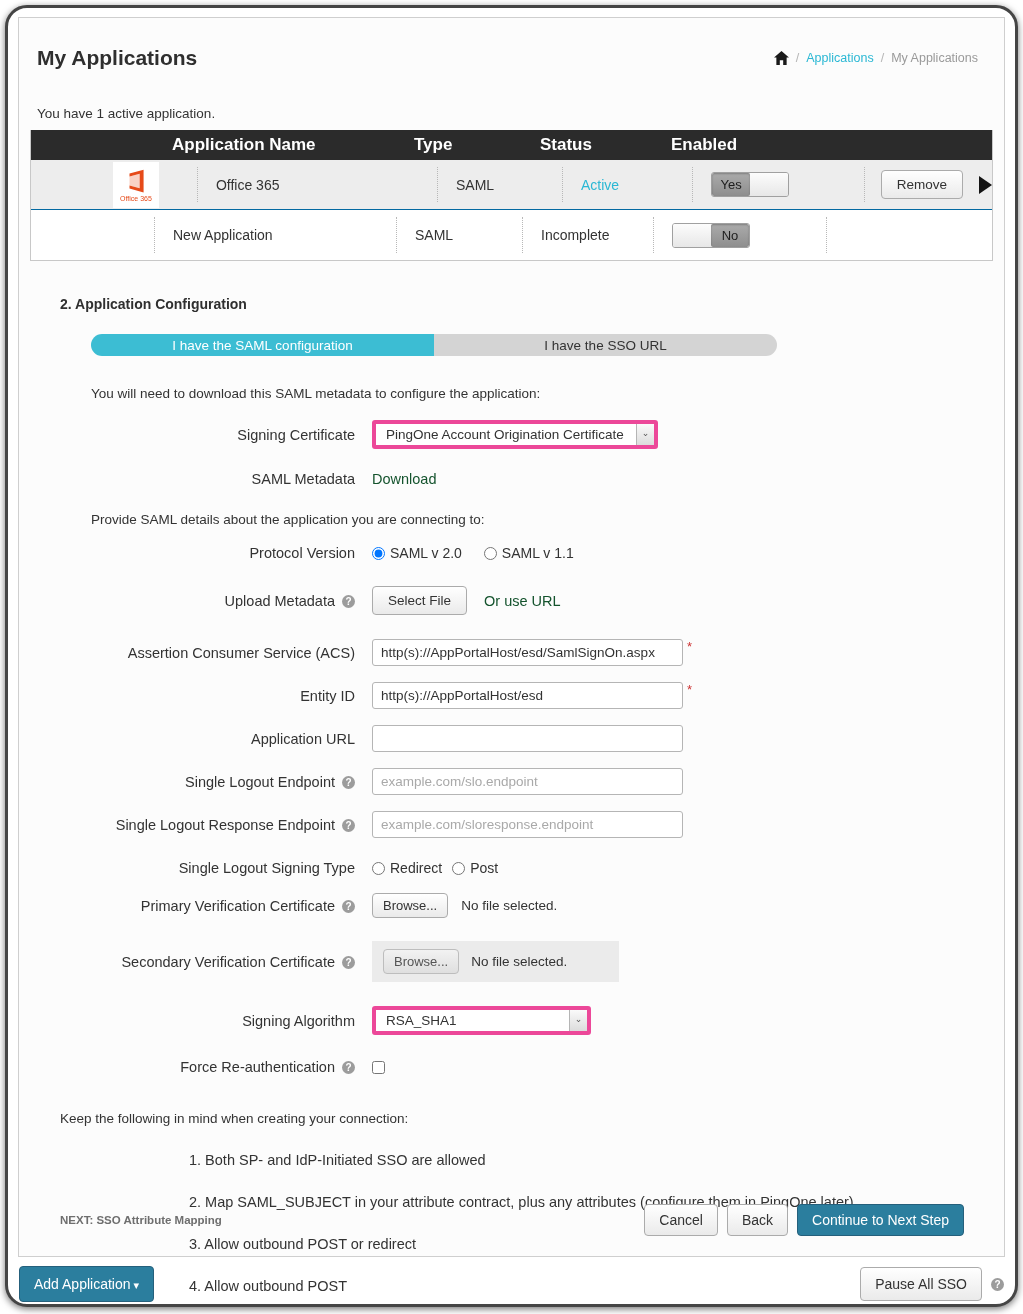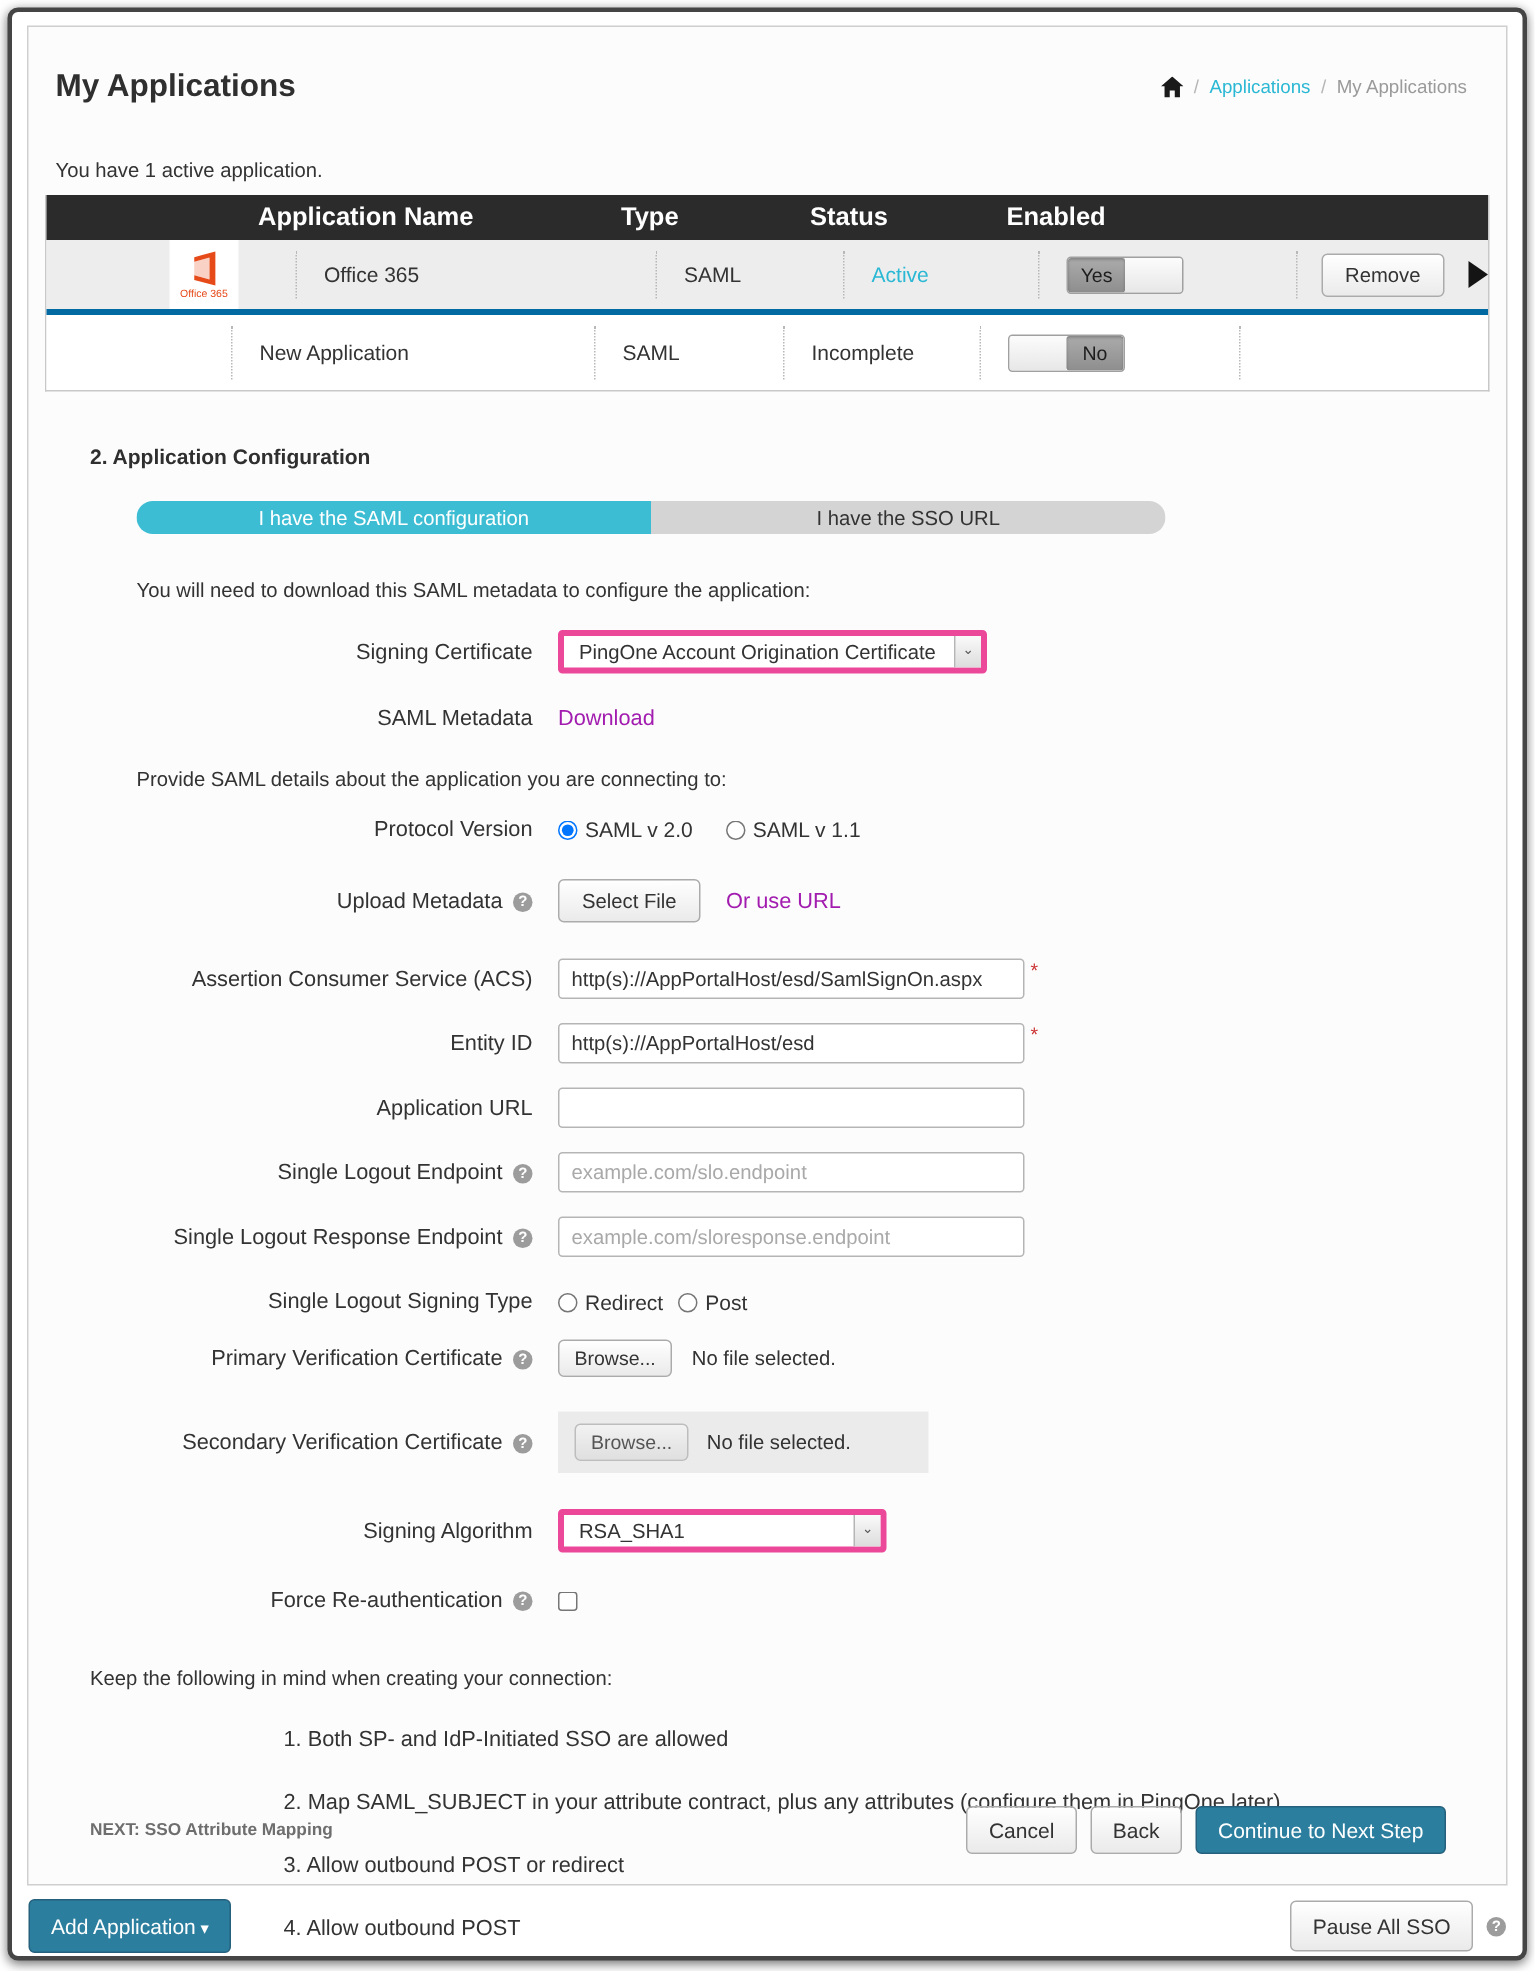--- a/index.html
+++ b/index.html
@@ -1,40 +1,40 @@
 <!DOCTYPE html>
 <html><head>
 <meta charset="utf-8">
 <style>
   * { box-sizing: border-box; margin: 0; padding: 0; }
   html,body { width:1023px; height:1314px; background:#fff; font-family:"Liberation Sans", sans-serif; color:#333; }
   .outer-frame {
     position:relative; margin:5px; width:1013px; height:1302px;
-    border:3px solid #454545; border-radius:7px;
+    border:3px solid #454545; border-radius:22px;
     box-shadow:0 2px 7px rgba(0,0,0,.55);
     background:#fff; padding:9px 10px;
   }
   .content-box {
     position:relative; border:1px solid #cfcfcf; background:#fcfcfc;
     width:100%; height:1240px;
   }
   
   .page-header { display:flex; justify-content:space-between; align-items:center; padding:28px 26px 4px 18px; }
   .page-title { font-size:21px; font-weight:bold; color:#2f2f2f; }
   .breadcrumb { display:flex; align-items:center; gap:7px; font-size:12.5px; color:#b5b5b5; }
   .breadcrumb a { color:#2bb8d4; text-decoration:none; }
   .crumb-current { color:#9a9a9a; }
   .home-icon svg { display:block; }
   
   .active-note { padding:32px 0 9px 18px; font-size:13.5px; color:#333; }
   
   .app-table { margin:0 11px; border:1px solid #c8c8c8; border-top:none; }
   .t-head { display:flex; align-items:center; background:#2b2b2b; color:#fff; height:30px; font-size:17px; font-weight:bold; }
   .t-row { display:flex; align-items:stretch; height:50px; font-size:14px; }
-  .t-row.alt1 { background:#ededed; border-bottom:4px solid #0369a1;padding-left:44px; }
+  .t-row.alt1 { background:#ededed; border-bottom:1px solid #0369a1;padding-left:44px; }
   .t-row.alt2 { background:#ffffff; }
   .c { display:flex; align-items:center; padding-left:18px; }
   .c-icon { width:123px; justify-content:center; padding-left:0; }
   .c-name { width:242px; } .c-type { width:126px; } .c-status { width:131px; }
   .c-enabled { width:173px; } .c-actions { flex:1; gap:16px; padding-left:16px; }
   .t-row .c { border-left:1px dotted #b8b8b8; margin:7px 0; padding-top:0; padding-bottom:0; }
   .t-row .c-icon { border-left:none; }
   .t-head .c { border:none; margin:0; }
   .status-active { color:#2bb8d4; }
   .office-badge { width:46px; height:46px; background:#fff; display:flex; flex-direction:column; align-items:center; justify-content:center; gap:1px; }
@@ -65,21 +65,21 @@
            font-size:10px; line-height:13px; text-align:center; font-weight:bold; margin-left:7px; vertical-align:1px; }
   .qicon::after { content:"?"; }
   .selectbox { display:inline-flex; align-items:center; border:4px solid #ec4899; border-radius:3px; background:#fff; height:29px; overflow:hidden; }
   .selectbox .sel-txt { padding:0 10px; font-size:13.5px; white-space:nowrap; flex:1; }
   .selectbox .chev { width:18px; align-self:stretch; border-left:1px solid #b5b5b5; background:linear-gradient(#fafafa,#dcdcdc);
                      display:flex; align-items:center; justify-content:center; font-size:9px; color:#555; }
   .selectbox .chev::after { content:"⌄"; margin-top:-4px; }
   .txt-input { width:311px; height:27px; border:1px solid #b5b5b5; border-radius:3px; padding:0 8px; font-size:13.5px; color:#333; font-family:inherit; background:#fff; }
   .txt-input::placeholder { color:#a9a9a9; }
   .req { color:#c33; font-size:13px; margin-left:4px; align-self:flex-start; }
-  .link { color:#a21caf; text-decoration:none; font-size:14.5px; cursor:pointer; }
+  .link { color:#14532d; text-decoration:none; font-size:14.5px; cursor:pointer; }
   .radio-group { display:flex; gap:22px; font-size:14px; }
   .radio-group label { display:flex; align-items:center; gap:5px; }
   .file-status { font-size:13.5px; margin-left:13px; }
   .gray-panel { display:flex; align-items:center; background:#ebebeb; padding:8px 11px; width:247px; }
   .gray-panel .btn-light { background:linear-gradient(#f2f2f2,#dfdfdf); color:#555; border-color:#bdbdbd; padding:4px 10px; font-size:13px; }
   .gray-panel .file-status { margin-left:12px; }
   .browse-sm { padding:4px 10px; font-size:13px; }
   .notes-intro { margin:36px 0 0 41px; font-size:13.5px; }
   .note-item { margin:26px 0 0 170px; font-size:14.5px; }
   

